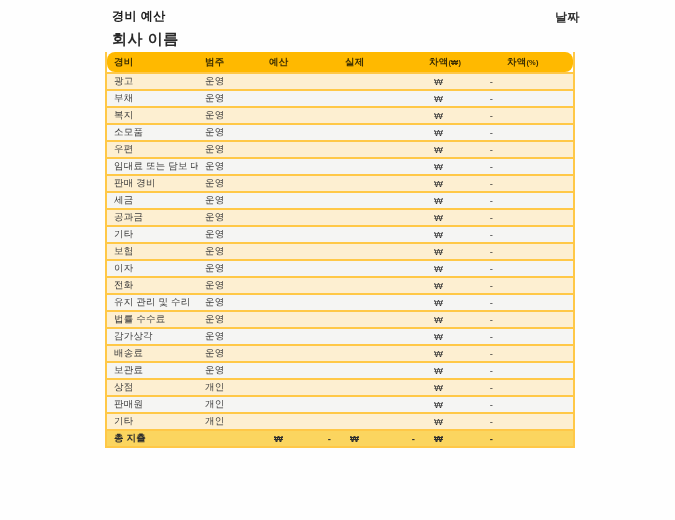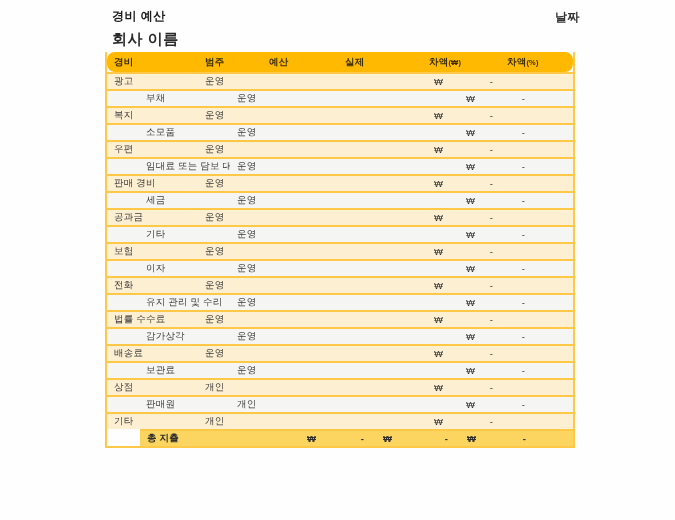--- a/index.html
+++ b/index.html
@@ -65,25 +65,24 @@
   .money{
     display:flex;justify-content:space-between;align-items:center;
     padding:0 7px 0 12px;
   }
   .money .sym,.money .val{font-size:9.5px;color:#333;}
   .row{
     height:17px;
     border-top:2px solid var(--sep);
   }
   .row.alt-0{background:var(--row-cream);}
-  .row.alt-1{background:var(--row-white);padding-left:32px;}
+  .row.alt-1{background:var(--row-white);}
   .row .cell{font-weight:500;}
   .row.total{
     background:var(--total-bg);
-    margin-left:33px;
   }
   .row.total .cell,.row.total .sym,.row.total .val{
     font-weight:700;color:#2E2E2E;
   }
 </style>
 </head>
 <body>
 
 <div class="page-title">경비 예산</div>
 <div class="company-name">회사 이름</div>

